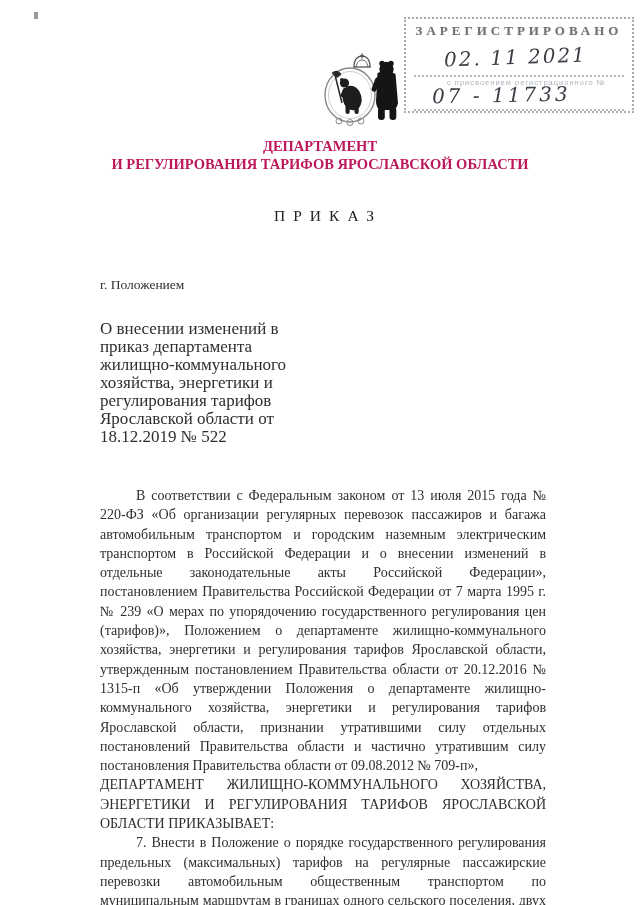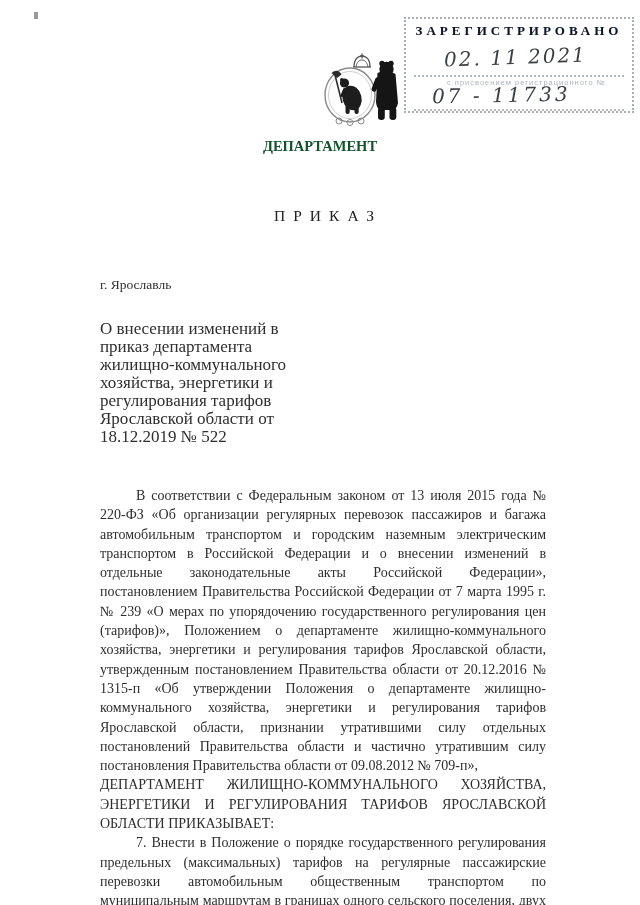--- a/index.html
+++ b/index.html
@@ -21,21 +21,21 @@
     border:2px dotted #a7aeb4;
     box-sizing:border-box;
     padding:4px 6px 2px 6px;
   }
   .stamp-title{
     text-align:center;
     font-family:"Liberation Serif",serif;
     font-weight:bold;
     font-size:13px;
     letter-spacing:4px;
-    color:#0f172a;
+    color:#737373;
     text-shadow:0 0 1px #c3c9cf;
     white-space:nowrap;
   }
   .stamp-date{
     position:absolute;left:38px;top:26px;
     font-family:"DejaVu Serif",serif;
     font-style:italic;
     font-size:20px;
     color:#3a3f45;
     transform:rotate(-2deg);
@@ -72,21 +72,21 @@
   .coat{
     position:absolute;left:322px;top:50px;width:84px;height:76px;
   }
   
   .org-header{
     position:absolute;left:0;right:0;top:137px;
     text-align:center;
     font-weight:bold;
     font-size:14.5px;
     line-height:18px;
-    color:#14532d;
+    color:#be185d;
   }
   .doc-type{
     position:absolute;left:0;right:0;top:207px;
     text-align:center;
     font-size:15.5px;
     letter-spacing:8px;
     color:#222;
     text-indent:8px;
     padding-left:8px;
   }
@@ -185,26 +185,27 @@
         <path d="M55.5 23 q9 -4.5 18 1 l2.5 29 q-1.5 7 -5.5 7 h-12 q-4.5 -2 -4.5 -8.5 z"></path>
         <rect x="56" y="57" width="6.8" height="13" rx="3.2"></rect>
         <rect x="67.5" y="57" width="6.8" height="13" rx="3.2"></rect>
         <rect x="51.5" y="27" width="5" height="15" rx="2.5" transform="rotate(20 54 34)"></rect>
       </g>
     </svg>
   </div>
 
   <div class="org-header">
     <div>ДЕПАРТАМЕНТ</div>
+    <div>И РЕГУЛИРОВАНИЯ ТАРИФОВ ЯРОСЛАВСКОЙ ОБЛАСТИ</div>
   </div>
 
   <div class="doc-type">ПРИКАЗ</div>
 
 
-  <div class="city">г. Ярославль</div>
+  <div class="city">г. Положением</div>
 
   <div class="subject">О внесении изменений в приказ департамента жилищно-коммунального хозяйства, энергетики и регулирования тарифов Ярославской области от 18.12.2019 № 522</div>
 
   <div class="body-text">
     <p class="indent">В соответствии с Федеральным законом от 13 июля 2015 года № 220-ФЗ «Об организации регулярных перевозок пассажиров и багажа автомобильным транспортом и городским наземным электрическим транспортом в Российской Федерации и о внесении изменений в отдельные законодательные акты Российской Федерации», постановлением Правительства Российской Федерации от 7 марта 1995 г. № 239 «О мерах по упорядочению государственного регулирования цен (тарифов)», Положением о департаменте жилищно-коммунального хозяйства, энергетики и регулирования тарифов Ярославской области, утвержденным постановлением Правительства области от 20.12.2016 № 1315-п «Об утверждении Положения о департаменте жилищно-коммунального хозяйства, энергетики и регулирования тарифов Ярославской области, признании утратившими силу отдельных постановлений Правительства области и частично утратившим силу постановления Правительства области от 09.08.2012 № 709-п»,</p>
     <p>ДЕПАРТАМЕНТ ЖИЛИЩНО-КОММУНАЛЬНОГО ХОЗЯЙСТВА, ЭНЕРГЕТИКИ И РЕГУЛИРОВАНИЯ ТАРИФОВ ЯРОСЛАВСКОЙ ОБЛАСТИ ПРИКАЗЫВАЕТ:</p>
     <p class="indent">7. Внести в Положение о порядке государственного регулирования предельных (максимальных) тарифов на регулярные пассажирские перевозки автомобильным общественным транспортом по муниципальным маршрутам в границах одного сельского поселения, двух и более поселений,</p>
   </div>
 
 </div>

